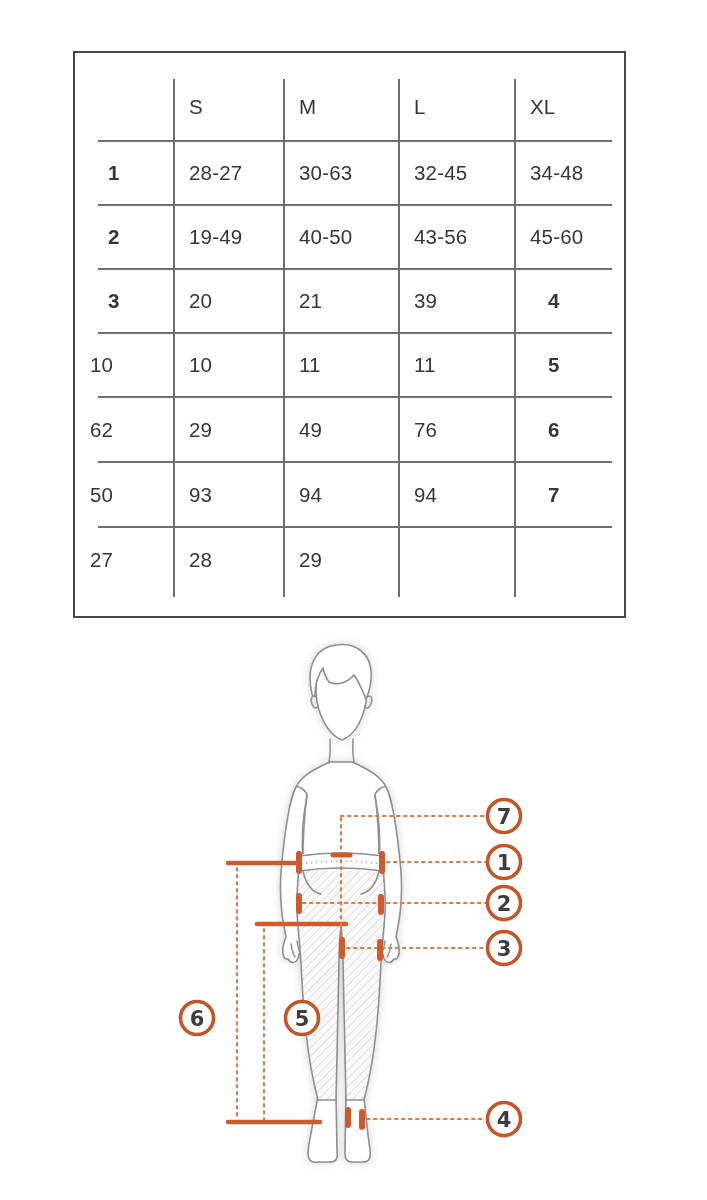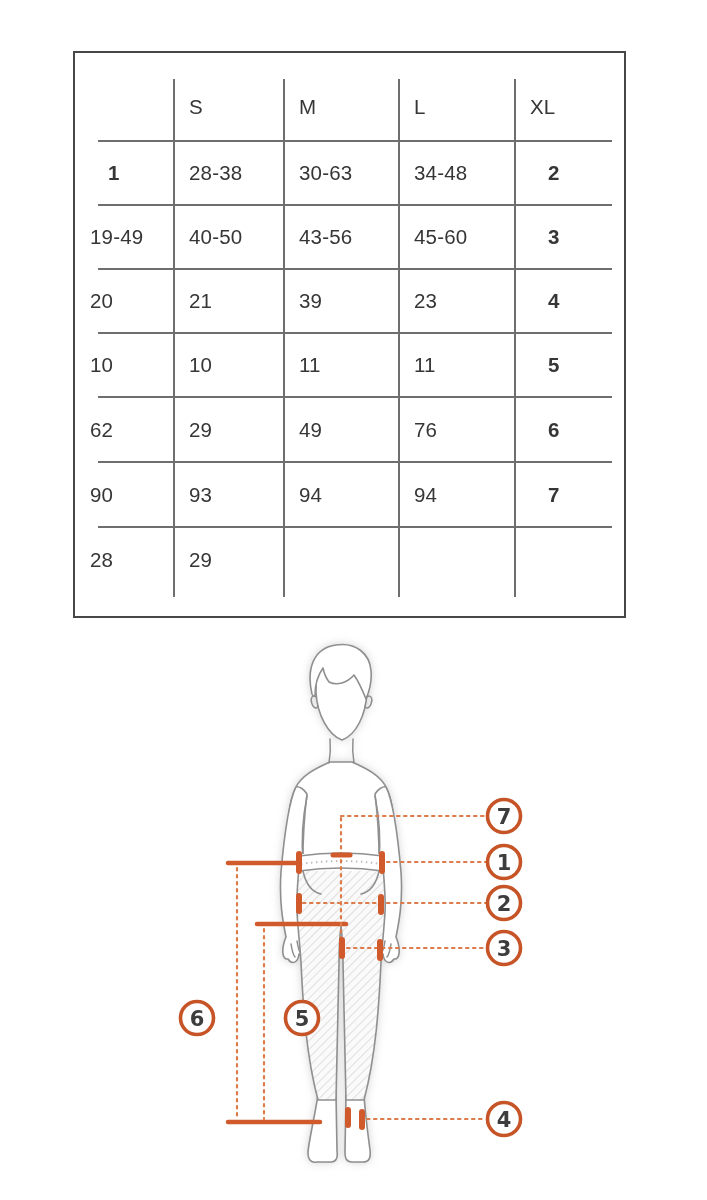--- a/index.html
+++ b/index.html
@@ -38,55 +38,56 @@
 
   <div class="size-table">
     <div class="tgrid">
       <div class="cell"></div>
       <div class="cell head">S</div>
       <div class="cell head">M</div>
       <div class="cell head">L</div>
       <div class="cell head">XL</div>
 
       <div class="cell label">1</div>
-      <div class="cell">28-38</div>
+      <div class="cell">28-27</div>
       <div class="cell">30-63</div>
+      <div class="cell">32-45</div>
       <div class="cell">34-48</div>
 
       <div class="cell label">2</div>
       <div class="cell">19-49</div>
       <div class="cell">40-50</div>
       <div class="cell">43-56</div>
       <div class="cell">45-60</div>
 
       <div class="cell label">3</div>
       <div class="cell">20</div>
       <div class="cell">21</div>
       <div class="cell">39</div>
-      <div class="cell">23</div>
 
       <div class="cell label">4</div>
       <div class="cell">10</div>
       <div class="cell">10</div>
       <div class="cell">11</div>
       <div class="cell">11</div>
 
       <div class="cell label">5</div>
       <div class="cell">62</div>
       <div class="cell">29</div>
       <div class="cell">49</div>
       <div class="cell">76</div>
 
       <div class="cell label">6</div>
-      <div class="cell">90</div>
+      <div class="cell">50</div>
       <div class="cell">93</div>
       <div class="cell">94</div>
       <div class="cell">94</div>
 
       <div class="cell label">7</div>
+      <div class="cell">27</div>
       <div class="cell">28</div>
       <div class="cell">29</div>
     </div>
 
     <div class="vline" style="left:98.25px"></div>
     <div class="vline" style="left:208.25px"></div>
     <div class="vline" style="left:323.25px"></div>
     <div class="vline" style="left:439.25px"></div>
     <div class="hline" style="top:87.25px"></div>
     <div class="hline" style="top:151.25px"></div>

